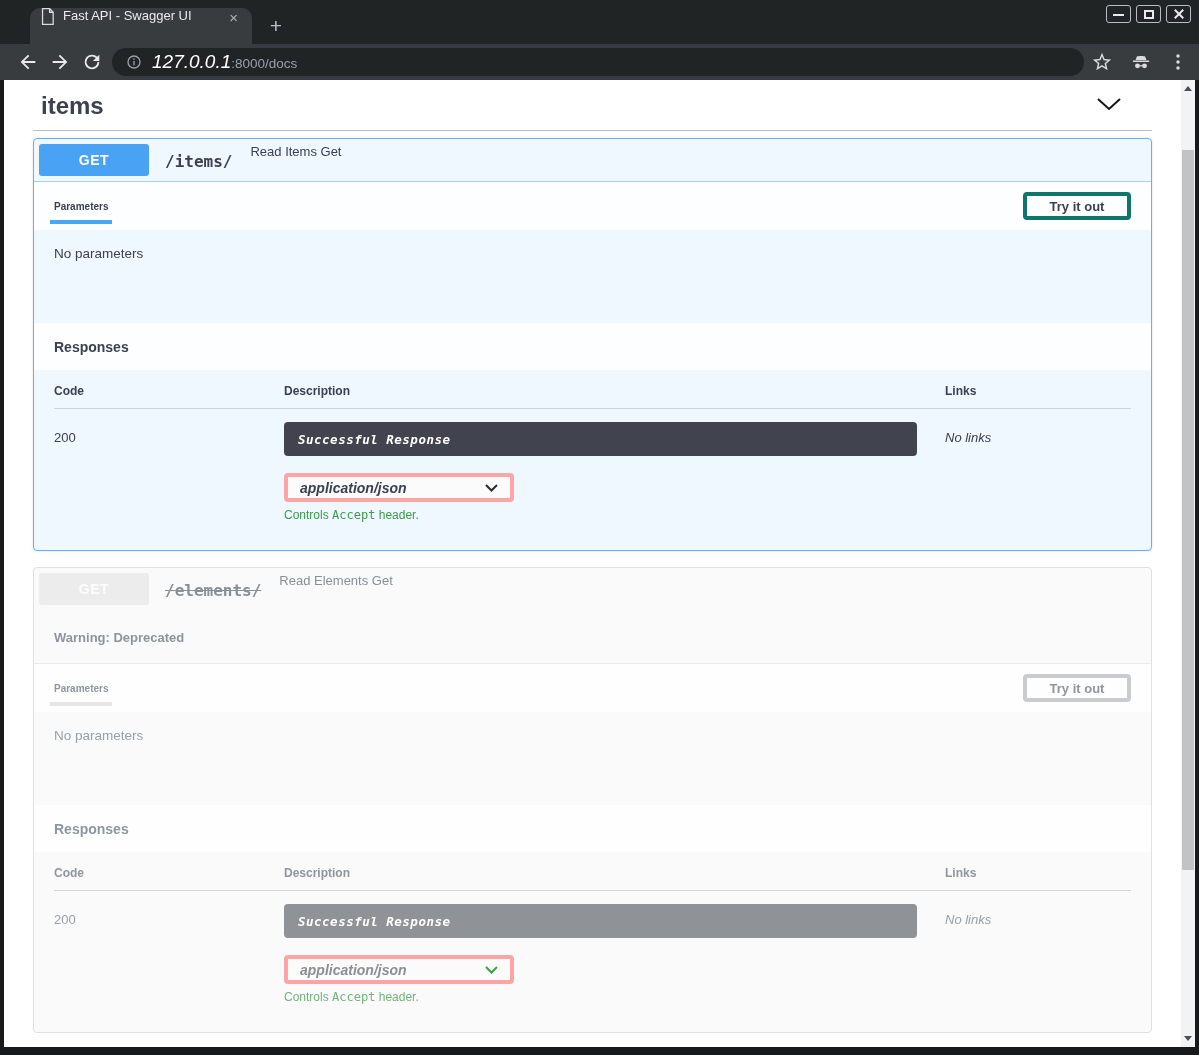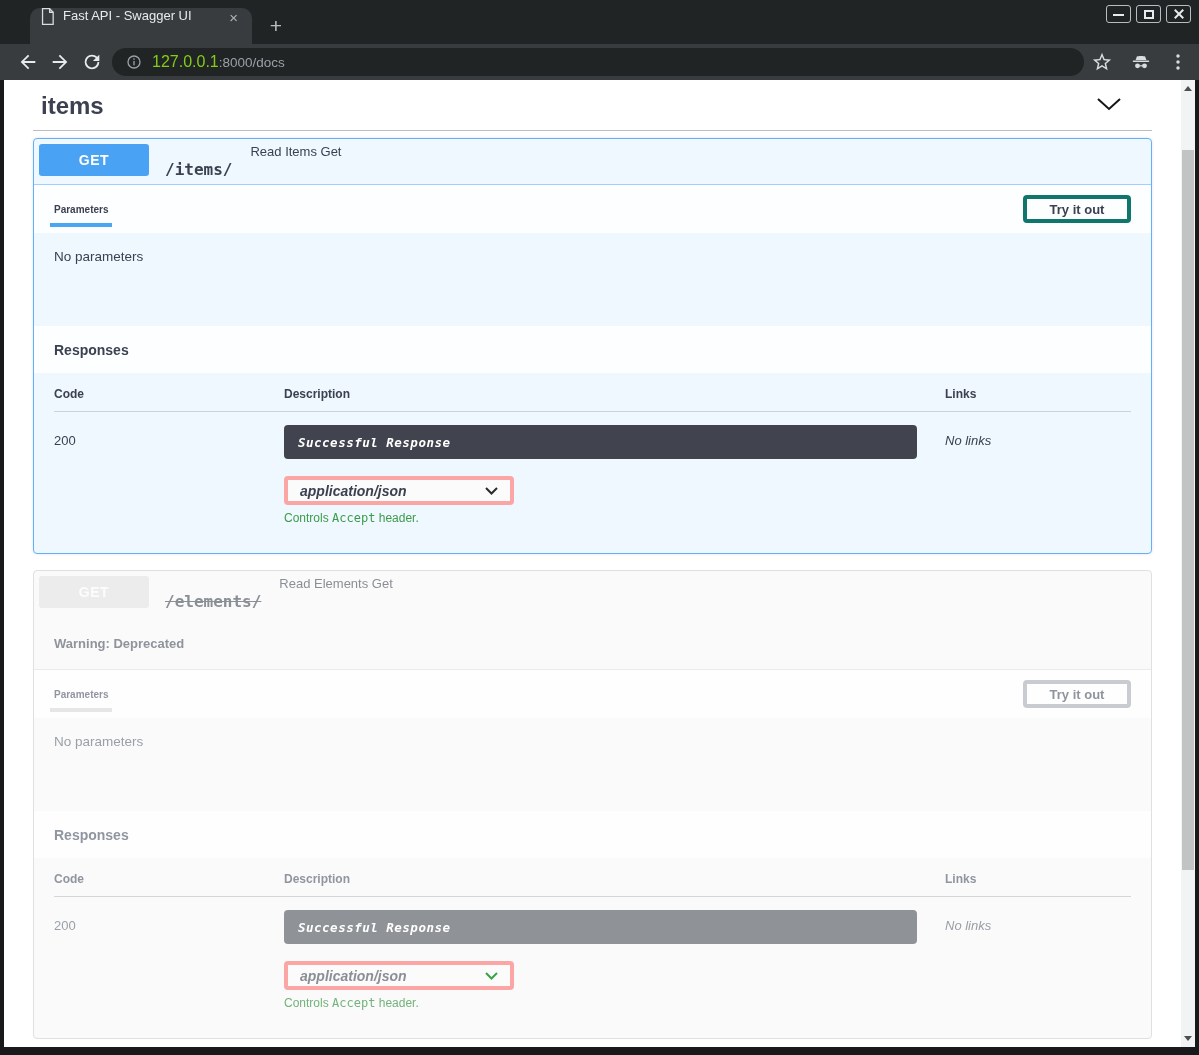--- a/index.html
+++ b/index.html
@@ -20,21 +20,21 @@
   .wbtn .bar { position:absolute; left:6px; right:6px; top:8px; height:2px; background:#e8eaed; }
   .wbtn .sq  { position:absolute; left:7px; top:4px; width:10px; height:9px; border:2px solid #e8eaed; }
   .wbtn .x1,.wbtn .x2 { position:absolute; left:6px; top:7px; width:12px; height:2px; background:#e8eaed; }
   .wbtn .x1 { transform:rotate(45deg);} .wbtn .x2 { transform:rotate(-45deg);}
 
   .toolbar { position:absolute; top:44px; left:0; width:1199px; height:36px; background:#383c3e; }
   .navicon { position:absolute; top:7px; width:22px; height:22px; }
   .navicon svg { width:100%; height:100%; }
   .addr { position:absolute; left:112px; top:4px; width:972px; height:28px; background:#212425;
           border-radius:14px; display:flex; align-items:center; padding:0 14px; gap:10px; }
-  .addr-host { color:#84cc16; font-size:16px; }
+  .addr-host { color:#ffffff; font-size:19px;font-style:italic; }
   .addr-rest { color:#9aa0a6; font-size:13.5px; }
   .tool-right { position:absolute; top:7px; width:22px; height:22px; }
 
   
   .content { position:absolute; top:80px; left:4px; width:1177px; height:967px; background:#ffffff; overflow:hidden; }
   .swagger { padding:8px 29px 0 29px; color:#3b4151; }
 
   .section-head { display:flex; align-items:center; justify-content:space-between;
                   padding:4px 6px 10px 8px; border-bottom:1px solid rgba(59,65,81,.35); }
   .section-title { font-size:24px; font-weight:bold; color:#3b4151; }
@@ -43,21 +43,21 @@
   .opblock { border-radius:4px; margin-top:7px; }
   .op-blue { border:1px solid #61affe; background:rgba(97,175,254,.10); box-shadow:0 0 3px rgba(0,0,0,.12); }
   .op-dep  { border:1px solid #e0e0e0; background:#fafafa; margin-top:16px; }
 
   .op-summary { display:flex; align-items:flex-start; padding:5px; }
   .op-blue .op-summary { border-bottom:1px solid rgba(97,175,254,.55); }
   .method { width:110px; height:32px; border-radius:3px; color:#fff; font-weight:bold; font-size:14px;
             display:flex; align-items:center; justify-content:center; letter-spacing:.5px; }
   .op-blue .method { background:#49a2f3; }
   .op-dep .method { background:#ececec; color:rgba(255,255,255,.85); }
-  .op-path { font-family:"DejaVu Sans Mono", monospace; font-weight:bold; font-size:16px; margin:16px 18px 0 16px; color:#3b4151; }
+  .op-path { font-family:"DejaVu Sans Mono", monospace; font-weight:bold; font-size:16px; margin:8px 18px 0 16px; color:#3b4151; }
   .op-dep .op-path { color:#8a8f96; text-decoration:line-through; }
   .op-desc { font-size:13px; color:#3b4151; }
   .op-dep .op-desc { color:#8a8f96; }
 
   .dep-warning { padding:20px 20px 18px 20px; font-size:13px; font-weight:bold; color:#8f939b;
                  border-bottom:1px solid rgba(0,0,0,.06); }
 
   .tab-header { height:48px; display:flex; align-items:center; justify-content:space-between;
                 padding:0 20px; background:rgba(255,255,255,.82); }
   .tab-item { position:relative; font-size:10px; font-weight:bold; color:#3b4151;

